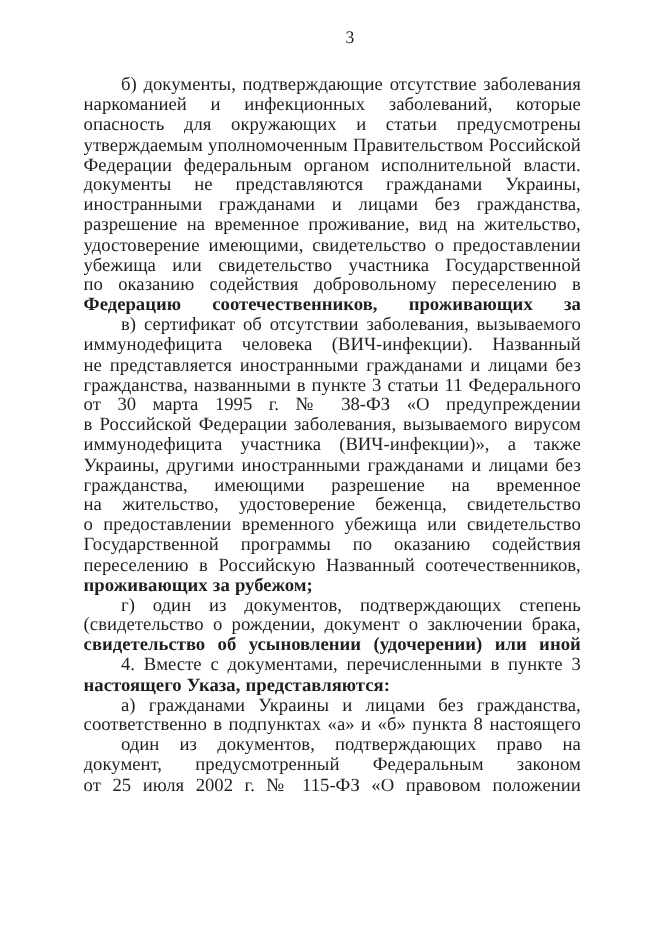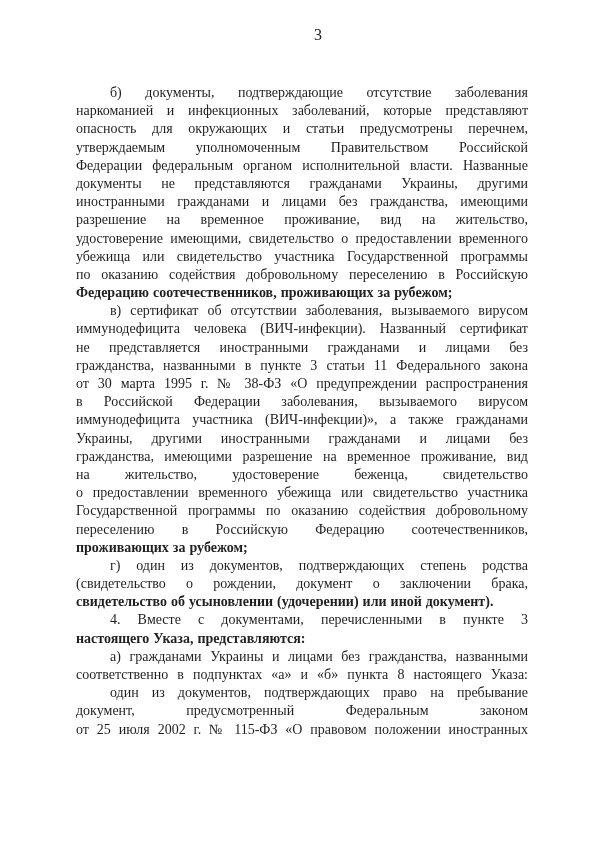--- a/index.html
+++ b/index.html
@@ -22,24 +22,24 @@
     left: 76px;
     width: 452px;
     text-align: center;
     text-indent: 32px;
     font-size: 16px;
     line-height: 18px;
     color: #222222;
   }
   .text-block {
     position: absolute;
-    top: 84px;
+    top: 68px;
     left: 76px;
     width: 452px;
-    font-size: 14px;
+    font-size: 17px;
     line-height: 18.2px;
   }
   .line {
     height: 18.2px;
     overflow: hidden;
     text-align: justify;
     text-align-last: justify;
     word-spacing: 0.5px;
   }
   .line.first {
@@ -73,21 +73,21 @@
       <div class="line">не представляется иностранными гражданами и лицами без</div>
       <div class="line">гражданства, названными в пункте 3 статьи 11 Федерального закона</div>
       <div class="line">от 30 марта 1995 г. № 38-ФЗ «О предупреждении распространения</div>
       <div class="line">в Российской Федерации заболевания, вызываемого вирусом</div>
       <div class="line">иммунодефицита участника (ВИЧ-инфекции)», а также гражданами</div>
       <div class="line">Украины, другими иностранными гражданами и лицами без</div>
       <div class="line">гражданства, имеющими разрешение на временное проживание, вид</div>
       <div class="line">на жительство, удостоверение беженца, свидетельство</div>
       <div class="line">о предоставлении временного убежища или свидетельство участника</div>
       <div class="line">Государственной программы по оказанию содействия добровольному</div>
-      <div class="line">переселению в Российскую Федерацию соотечественников,</div>
+      <div class="line">переселению в Российскую Названный соотечественников,</div>
       <div class="line plast">проживающих за рубежом;</div>
       <div class="line first">г) один из документов, подтверждающих степень родства</div>
       <div class="line">(свидетельство о рождении, документ о заключении брака,</div>
       <div class="line plast">свидетельство об усыновлении (удочерении) или иной документ).</div>
       <div class="line first">4. Вместе с документами, перечисленными в пункте 3</div>
       <div class="line plast">настоящего Указа, представляются:</div>
       <div class="line first">а) гражданами Украины и лицами без гражданства, названными</div>
       <div class="line">соответственно в подпунктах «а» и «б» пункта 8 настоящего Указа:</div>
       <div class="line first">один из документов, подтверждающих право на пребывание</div>
       <div class="line">документ, предусмотренный Федеральным законом</div>

